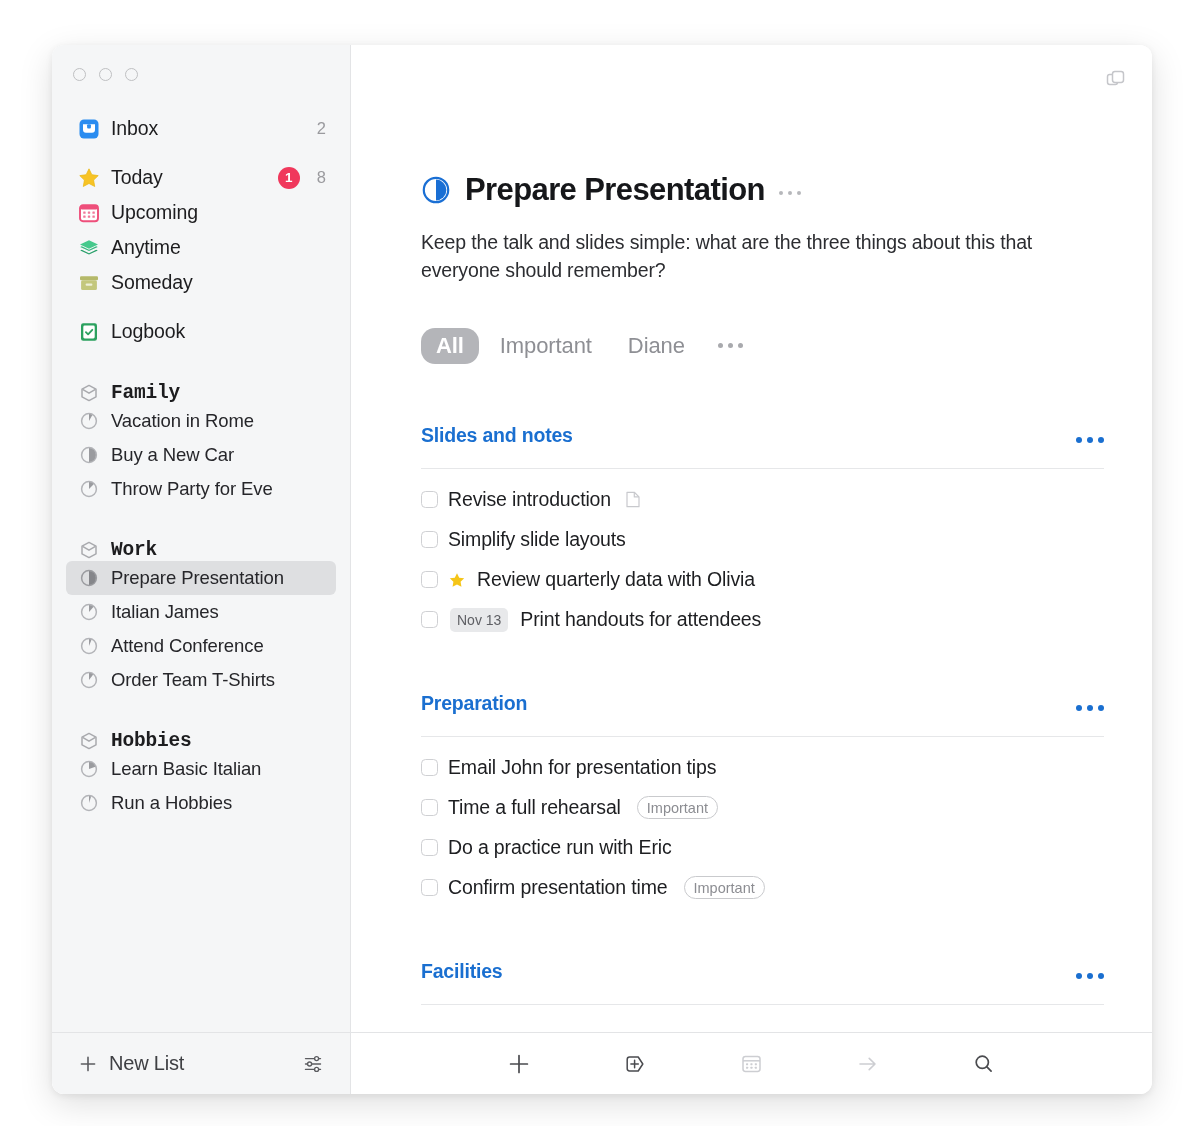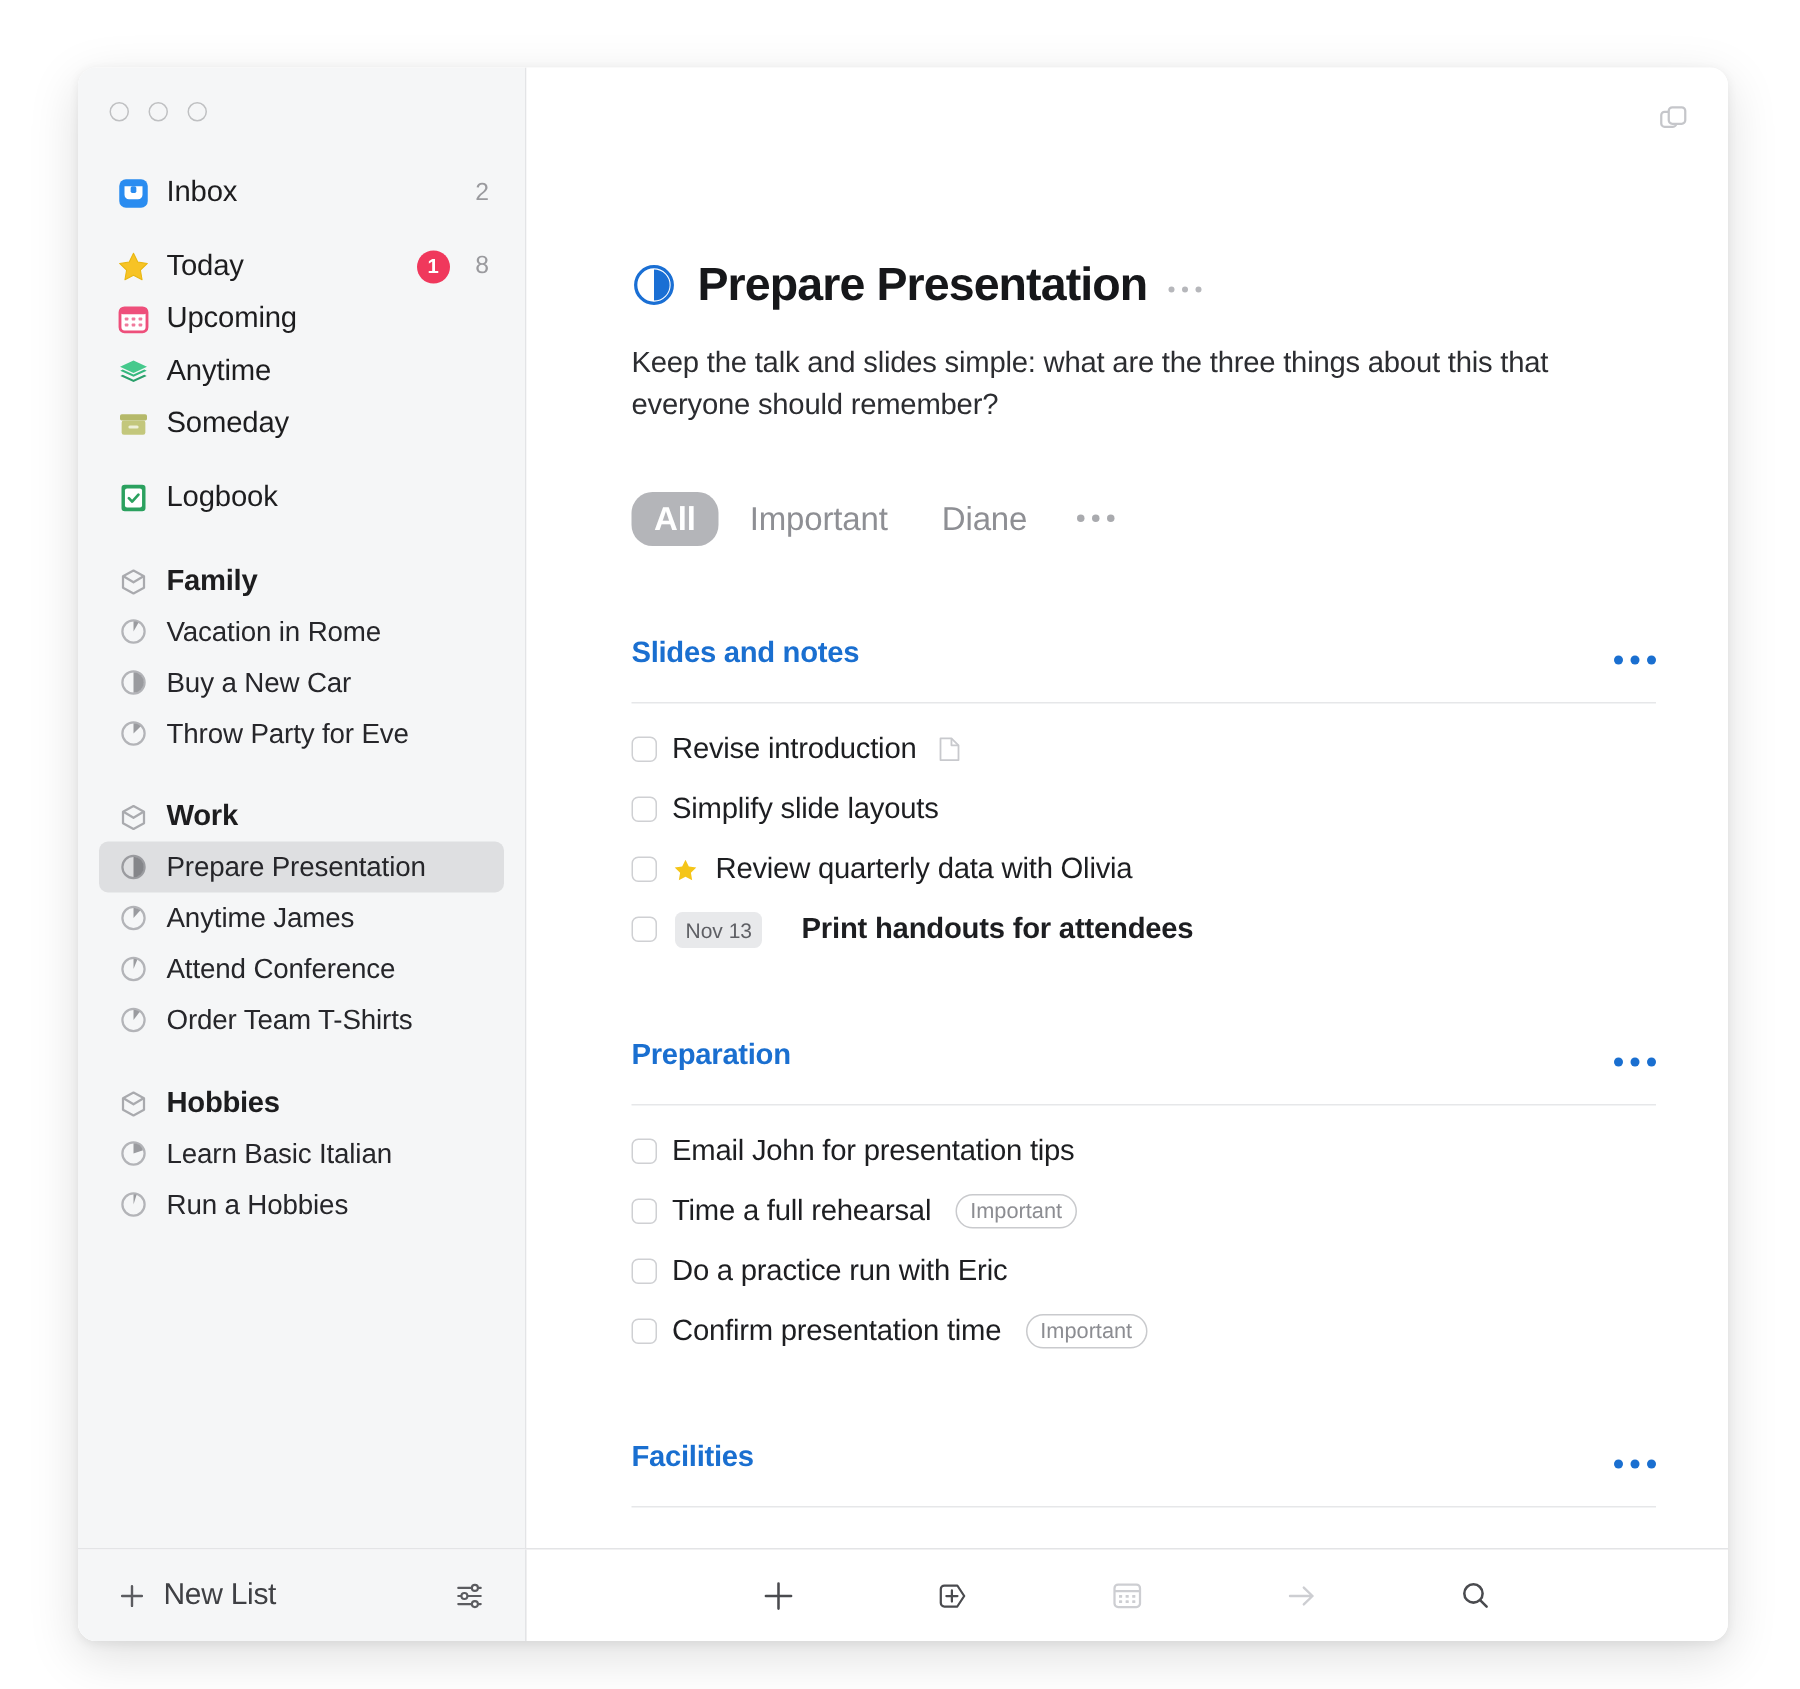--- a/index.html
+++ b/index.html
@@ -90,22 +90,22 @@
     margin-right: 6px;
     font-weight: 600;
   }
 
   .ico { width: 22px; height: 22px; flex: 0 0 22px; display: block; }
 
   .group-gap { height: 22px; }
   .group-gap-sm { height: 14px; }
 
   .grp-header {
-    display: flex; align-items: center; gap: 11px;
-    height: 33px; padding: 0 12px;
+    display: flex; align-items: flex-end; gap: 11px;
+    height: 33px; padding: 0 12px; font-family: Liberation Mono, monospace;
   }
   .grp-header .lbl {
     font-size: 19.5px; font-weight: 700; color: #1d1d1f;
     letter-spacing: -0.2px;
   }
 
   .proj-row {
     display: flex; align-items: center; gap: 11px;
     height: 34px; padding: 0 12px; border-radius: 6px;
   }
@@ -368,21 +368,21 @@
             <circle cx="11" cy="11" r="7.4" fill="none" stroke="#9b9ca0" stroke-width="1.5"></circle>
             <path d="M11 4.1 A6.9 6.9 0 0 1 11 17.9 Z" fill="#85868a"></path>
           </svg>
           <span class="lbl">Prepare Presentation</span>
         </div>
         <div class="proj-row">
           <svg class="ico" viewBox="0 0 22 22">
             <circle cx="11" cy="11" r="7.4" fill="none" stroke="#b3b4b8" stroke-width="1.5"></circle>
             <path d="M11 11 L11 4.1 A6.9 6.9 0 0 1 15.6 5.8 Z" fill="#9a9b9f"></path>
           </svg>
-          <span class="lbl">Anytime James</span>
+          <span class="lbl">Italian James</span>
         </div>
         <div class="proj-row">
           <svg class="ico" viewBox="0 0 22 22">
             <circle cx="11" cy="11" r="7.4" fill="none" stroke="#b3b4b8" stroke-width="1.5"></circle>
             <path d="M11 11 L11 4.1 A6.9 6.9 0 0 1 13.6 4.6 Z" fill="#9a9b9f"></path>
           </svg>
           <span class="lbl">Attend Conference</span>
         </div>
         <div class="proj-row">
           <svg class="ico" viewBox="0 0 22 22">
@@ -486,21 +486,21 @@
             <span class="checkbox"></span>
             <svg class="star-inline" width="18" height="18" viewBox="0 0 22 22">
               <path d="M11 2.6l2.7 5.5 6.1.85-4.4 4.3 1.05 6.05L11 16.4 5.55 19.3l1.05-6.05-4.4-4.3 6.1-.85L11 2.6z" fill="#f5c518"></path>
             </svg>
             <span class="txt">Review quarterly data with Olivia</span>
           </div>
 
           <div class="todo">
             <span class="checkbox"></span>
             <span class="date-pill" style="margin-left:2px;">Nov 13</span>
-            <span class="txt" style="margin-left:16px;font-weight:bold;">Print handouts for attendees</span>
+            <span class="txt" style="margin-left:2px;">Print handouts for attendees</span>
           </div>
         </div>
 
         <div class="section" style="margin-top:52px;">
           <div class="section-head">
             <span class="section-title">Preparation</span>
             <span class="dots-blue">
                 <i></i>
                 <i></i>
                 <i></i>

